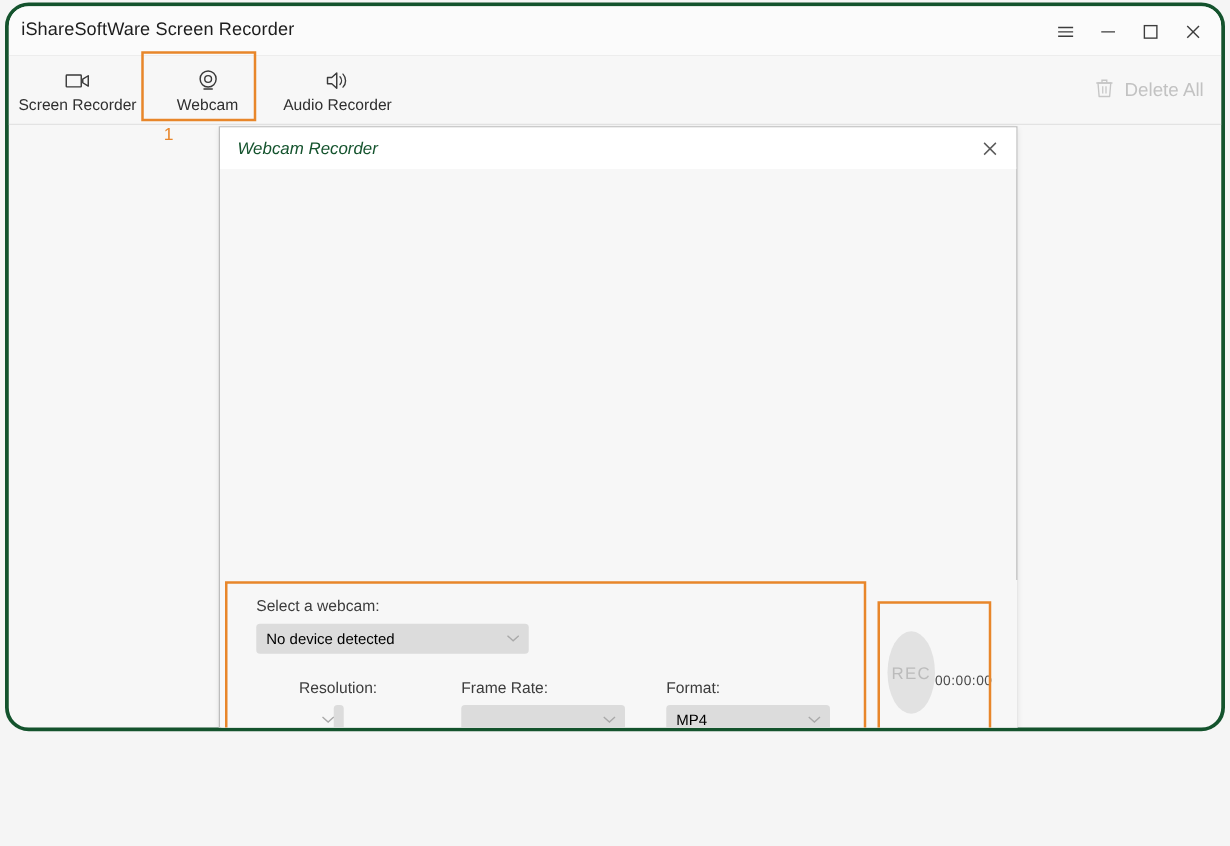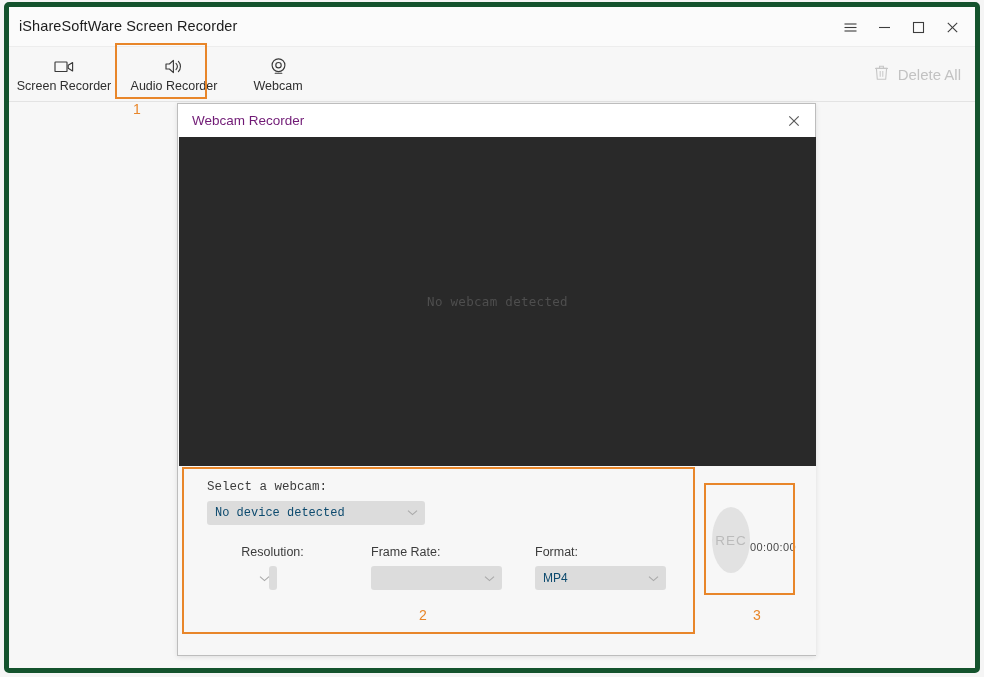--- a/index.html
+++ b/index.html
@@ -18,24 +18,24 @@
     height: 677px;
     background: #f5f5f5;
   }
 
   
   .main-window {
     position: absolute;
     left: 4px;
     top: 2px;
     width: 976px;
-    height: 671px;
+    height: 583px;
     background: #f7f7f7;
-    border: 5px solid #14532d;
-    border-radius: 5px;
+    border: 3px solid #14532d;
+    border-radius: 19px;
     overflow: hidden;
   }
 
   
   .titlebar {
     position: relative;
     height: 40px;
     background: #fbfbfb;
     border-bottom: 1px solid #ededed;
   }
@@ -151,21 +151,22 @@
     position: relative;
     height: 33px;
     background: #ffffff;
     border-bottom: 1px solid #ffffff;
   }
   .dlg-title-text {
     position: absolute;
     left: 14px;
     top: 9px;
     font-size: 13.5px;
-    color: #701a75;
+    color: #14532d;
+    font-style: italic;
   }
   .dlg-close {
     position: absolute;
     right: 10px;
     top: 6px;
     width: 22px;
     height: 22px;
     display: flex;
     align-items: center;
     justify-content: center;
@@ -222,39 +223,39 @@
     height: 24px;
     background: #dcdcdc;
     border: none;
     border-radius: 3px;
     display: flex;
     align-items: center;
     cursor: default;
   }
   .sel-val {
     font-size: 12px;
-    color: #0c4a6e;
+    color: #000000;
     padding-left: 8px;
     white-space: nowrap;
     overflow: hidden;
   }
   .sel-val.blurred {
     color: #cfcfcf;
     filter: blur(2.6px);
     opacity: 0.95;
   }
   .caret {
     position: absolute;
     right: 7px;
     top: 50%;
     transform: translateY(-55%);
     color: #a9a9a9;
   }
 
-  .w-webcam { width: 218px; font-family: Liberation Mono, monospace; }
+  .w-webcam { width: 218px; }
   .w-mic    { width: 215px; }
   .w-res    { width: 131px; align-items: center; }
   .w-fps    { width: 131px; }
   .w-fmt    { width: 131px; }
 
   .gap-a { width: 30px; }
   .gap-b { width: 33px; }
 
   
   .rec-panel {
@@ -334,44 +335,44 @@
       <div class="tabs">
 
         <div class="tab wide">
           <span class="tab-ico">
             <svg width="21" height="15" viewBox="0 0 21 15">
               <rect x="1" y="3" width="12" height="9.5" rx="0.6" fill="none" stroke="#3a3a3a" stroke-width="1.15"></rect>
               <path d="M14.2 6.3 L18.6 3.6 L18.6 11.9 L14.2 9.2 Z" fill="none" stroke="#3a3a3a" stroke-width="1.15" stroke-linejoin="round"></path>
             </svg>
           </span>
           <span class="tab-lbl">Screen Recorder</span>
+        </div>
+
+        <div class="tab">
+          <span class="tab-ico">
+            <svg width="19" height="19" viewBox="0 0 19 19">
+              <circle cx="9.5" cy="8.2" r="6.4" fill="none" stroke="#3a3a3a" stroke-width="1.15"></circle>
+              <circle cx="9.5" cy="8.2" r="2.7" fill="none" stroke="#3a3a3a" stroke-width="1.15"></circle>
+              <path d="M6.2 16.2 L12.8 16.2" stroke="#3a3a3a" stroke-width="1.15" stroke-linecap="round"></path>
+            </svg>
+          </span>
+          <span class="tab-lbl">Webcam</span>
         </div>
 
         <div class="tab wide">
           <span class="tab-ico">
             <svg width="20" height="17" viewBox="0 0 20 17">
               <path d="M2 6 L5.4 6 L9.4 2.4 L9.4 14.6 L5.4 11 L2 11 Z" fill="none" stroke="#3a3a3a" stroke-width="1.15" stroke-linejoin="round"></path>
               <path d="M12 5.4 A4.6 4.6 0 0 1 12 11.6" fill="none" stroke="#3a3a3a" stroke-width="1.1" stroke-linecap="round"></path>
               <path d="M14.4 3.3 A7.6 7.6 0 0 1 14.4 13.7" fill="none" stroke="#3a3a3a" stroke-width="1.1" stroke-linecap="round"></path>
             </svg>
           </span>
           <span class="tab-lbl">Audio Recorder</span>
         </div>
 
-        <div class="tab">
-          <span class="tab-ico">
-            <svg width="19" height="19" viewBox="0 0 19 19">
-              <circle cx="9.5" cy="8.2" r="6.4" fill="none" stroke="#3a3a3a" stroke-width="1.15"></circle>
-              <circle cx="9.5" cy="8.2" r="2.7" fill="none" stroke="#3a3a3a" stroke-width="1.15"></circle>
-              <path d="M6.2 16.2 L12.8 16.2" stroke="#3a3a3a" stroke-width="1.15" stroke-linecap="round"></path>
-            </svg>
-          </span>
-          <span class="tab-lbl">Webcam</span>
-        </div>
-
       </div>
 
       <div class="delete-all">
         <span>
           <svg width="15" height="17" viewBox="0 0 15 17">
             <path d="M2.4 4.4 L12.6 4.4 L11.7 15.2 L3.3 15.2 Z" fill="none" stroke="#c6c6c6" stroke-width="1.1" stroke-linejoin="round"></path>
             <line x1="1" y1="4.4" x2="14" y2="4.4" stroke="#c6c6c6" stroke-width="1.1"></line>
             <path d="M5.6 4.3 L5.6 2.2 L9.4 2.2 L9.4 4.3" fill="none" stroke="#c6c6c6" stroke-width="1.1"></path>
             <line x1="6.2" y1="7" x2="6.2" y2="12.8" stroke="#c6c6c6" stroke-width="1"></line>
             <line x1="8.8" y1="7" x2="8.8" y2="12.8" stroke="#c6c6c6" stroke-width="1"></line>
@@ -391,23 +392,20 @@
         <div class="dlg-close">
           <svg width="14" height="14" viewBox="0 0 14 14">
             <g stroke="#5a5a5a" stroke-width="1.15">
               <line x1="2.3" y1="2.3" x2="11.7" y2="11.7"></line>
               <line x1="11.7" y1="2.3" x2="2.3" y2="11.7"></line>
             </g>
           </svg>
         </div>
       </div>
 
-      <div class="preview">
-        <div class="preview-msg">No webcam detected</div>
-      </div>
 
       <div class="settings">
 
         <div class="fields">
 
           <div class="row r1">
             <div class="field w-webcam">
               <span class="field-label">Select a webcam:</span>
               <div class="sel">
                 <span class="sel-val">No device detected</span>

